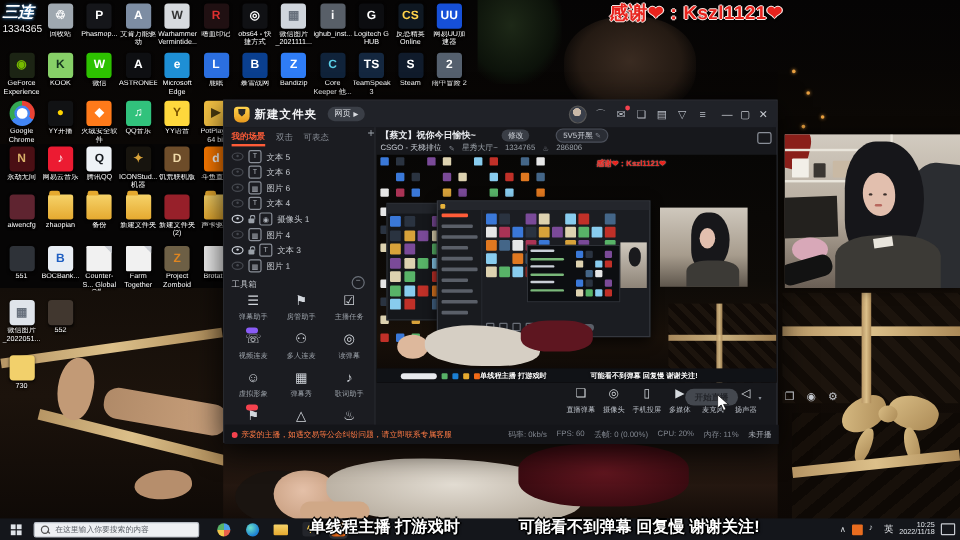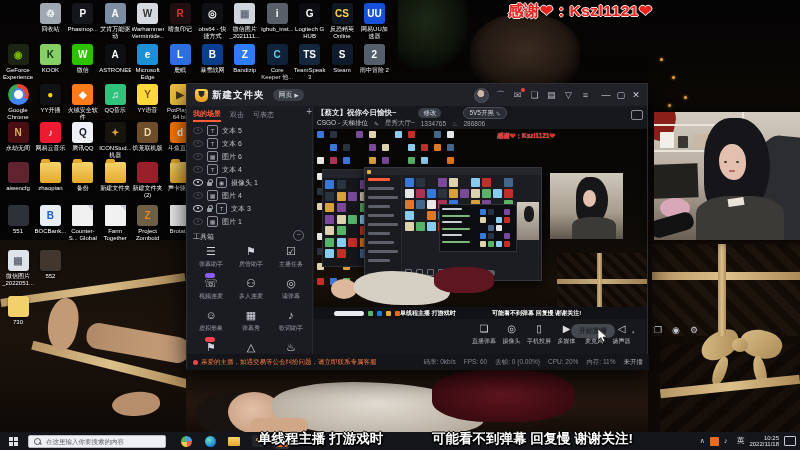--- a/index.html
+++ b/index.html
@@ -213,20 +213,24 @@
     <div class="bowloop" style="left:40px;top:6px;width:42px;height:28px;transform:rotate(20deg);"></div>
     <div class="bowloop" style="left:32px;top:14px;width:16px;height:14px;border-radius:50%;"></div>
     <div class="bowloop" style="left:14px;top:32px;width:12px;height:30px;transform:rotate(18deg);"></div>
     <div class="bowloop" style="left:54px;top:32px;width:12px;height:30px;transform:rotate(-16deg);"></div>
   </div>
   <div class="sparkle" style="left:660px;top:58px;z-index:1;"></div>
   <div class="sparkle" style="left:672px;top:76px;z-index:1;"></div>
   <div class="sparkle" style="left:684px;top:96px;z-index:1;"></div>
   <div class="sparkle" style="left:668px;top:104px;z-index:1;"></div>
 
+  <div id="badge">
+    <div id="badge-title">三连</div>
+    <div id="badge-value">1334365</div>
+  </div>
   <div id="desktop-icons">
       <div class="di" style="left: 34.4px; top: 3px;">
         <div class="di-ico " style="background: rgb(159, 168, 176);">
           <span>♲</span>
         </div>
         <div class="di-lab">回收站</div>
       </div>
       <div class="di" style="left: 66.8px; top: 3px;">
         <div class="di-ico " style="background: rgb(21, 22, 26);">
           <span>P</span>

